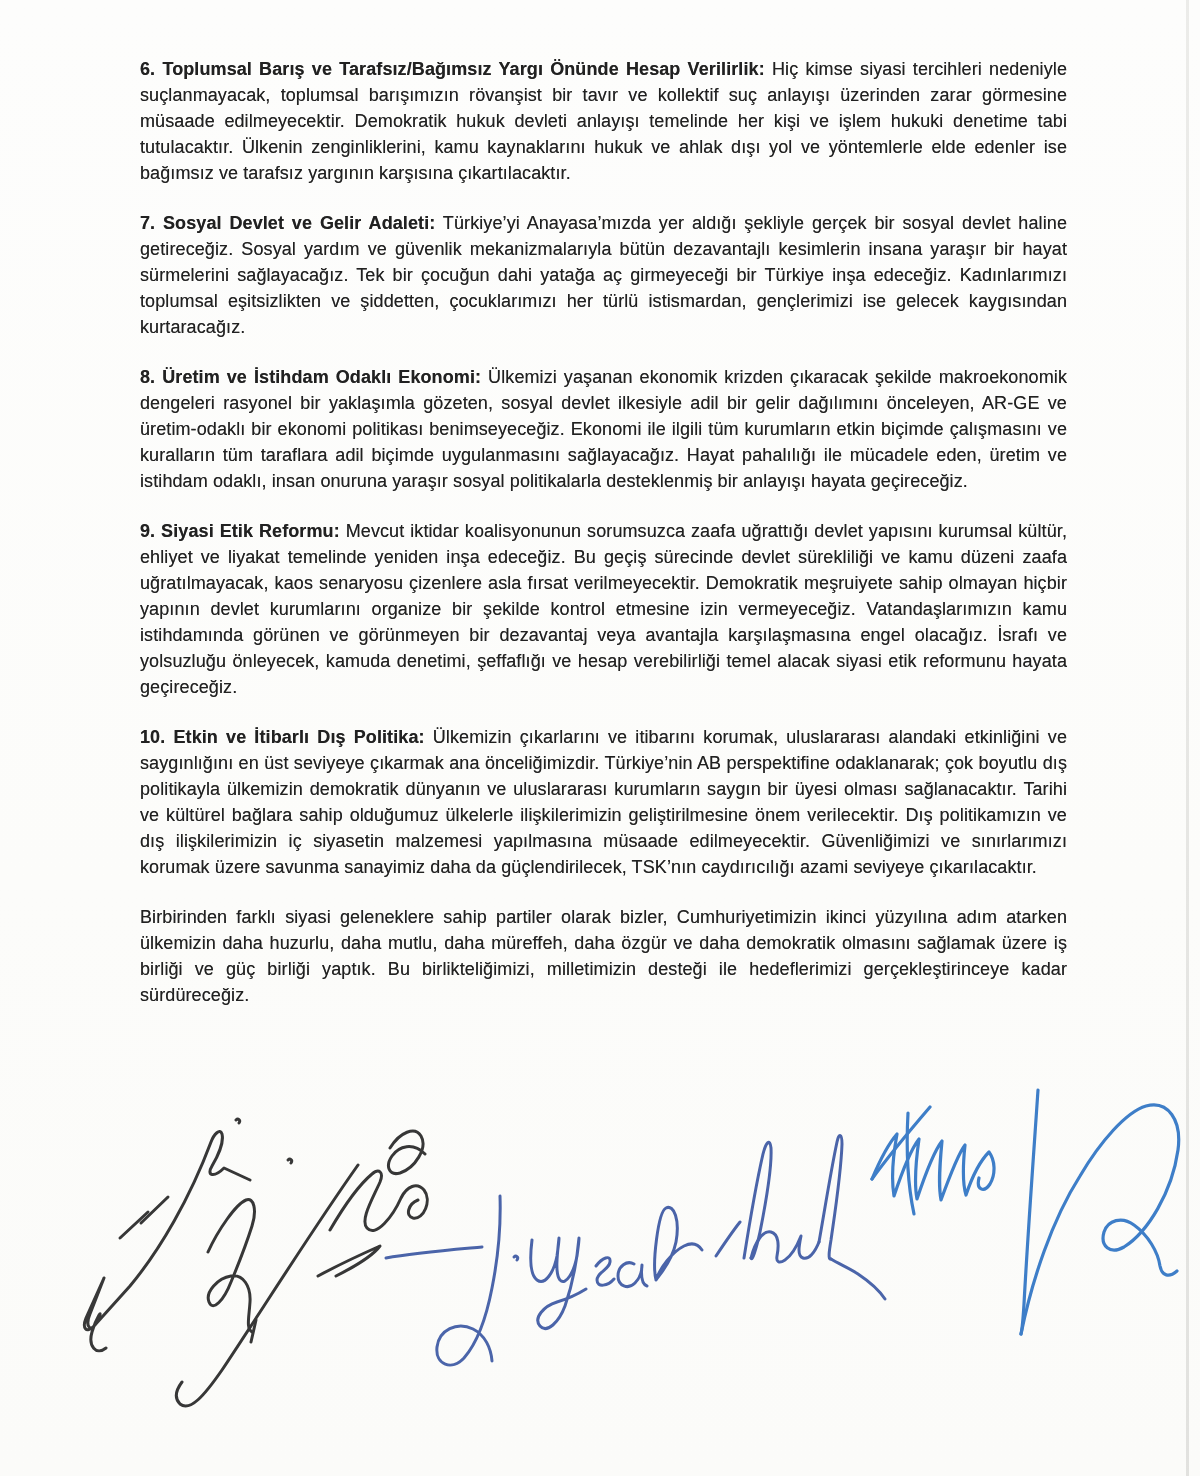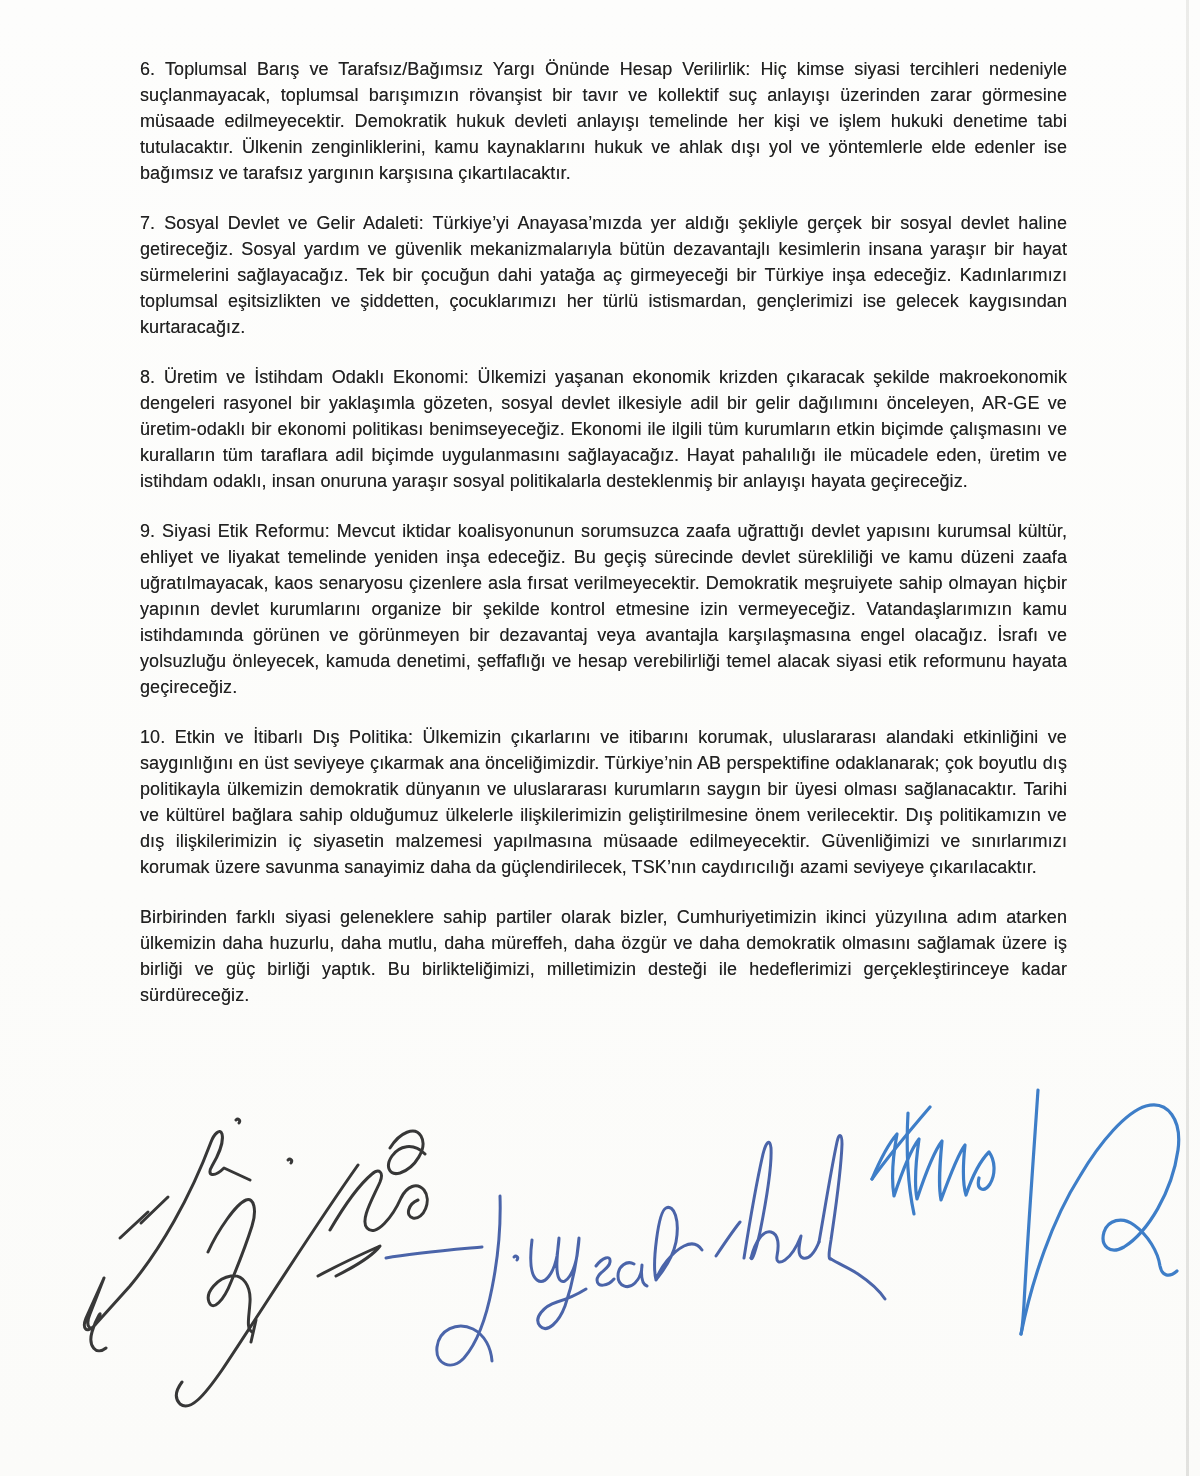--- a/index.html
+++ b/index.html
@@ -17,21 +17,21 @@
   }
   .content{
     position:absolute;left:140px;top:56px;width:927px;
     color:#212121;
     font-size:18px;line-height:26px;
     text-align:justify;
     letter-spacing:.1px;
     text-shadow:0 0 .6px rgba(25,25,25,.55);
   }
   .para{margin:0 0 24px 0;}
-  .para b{font-weight:400;}
+  .para b{font-weight:700;}
   .sig-layer{position:absolute;left:0;top:1080px;width:1200px;height:396px;}
   .sig-layer svg{display:block;}
   .sig-layer path{fill:none;stroke-linecap:round;stroke-linejoin:round;}
 </style>
 </head>
 <body>
 
 <div class="page">
 
   <div class="content">

